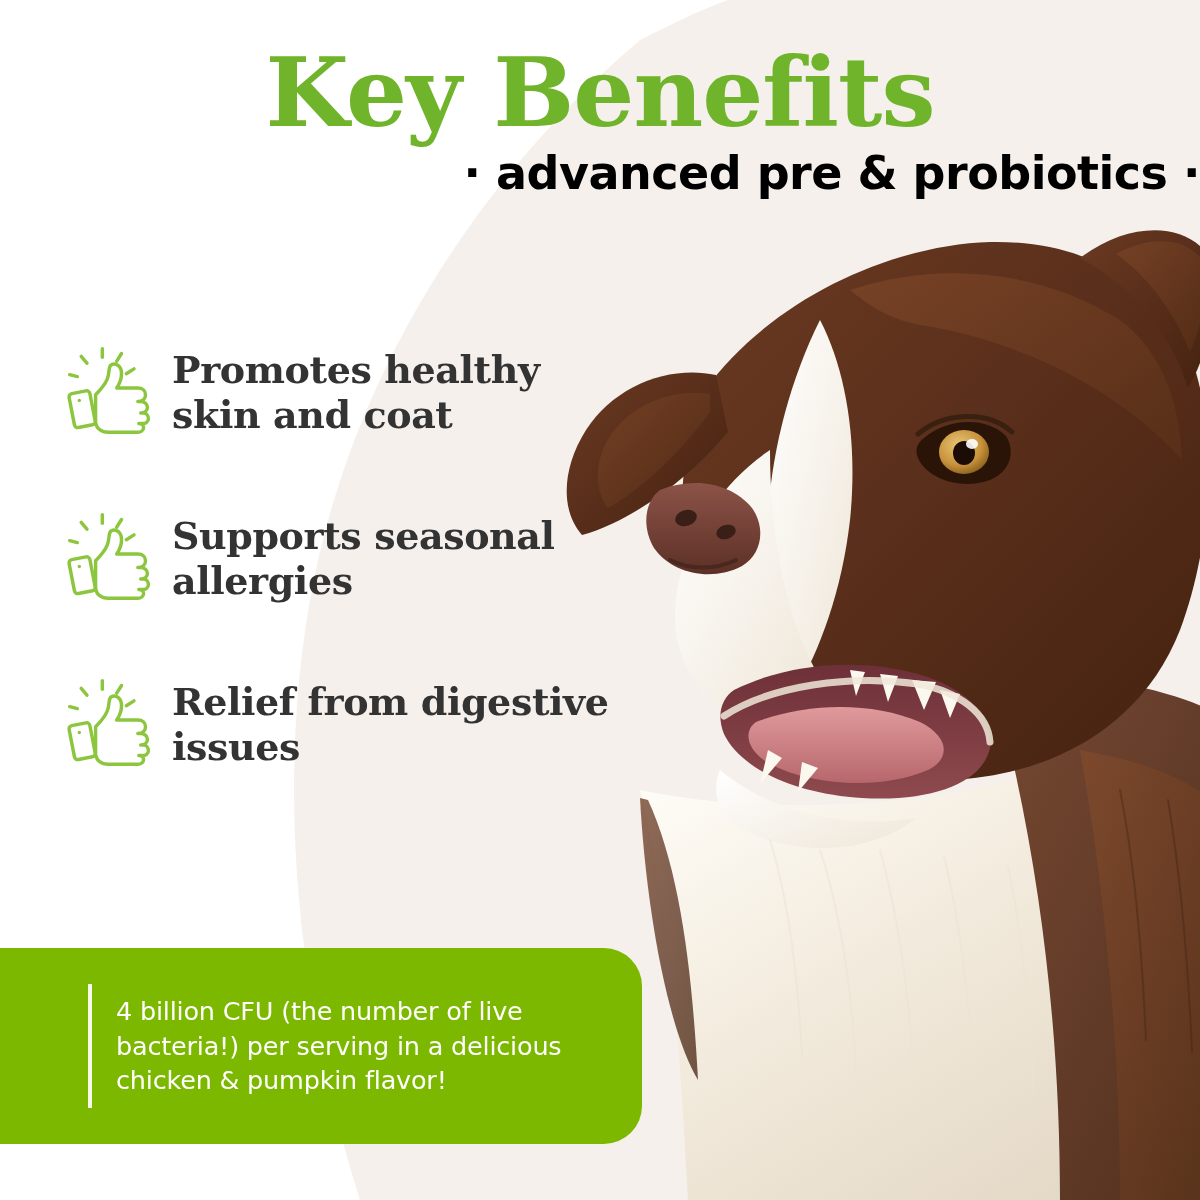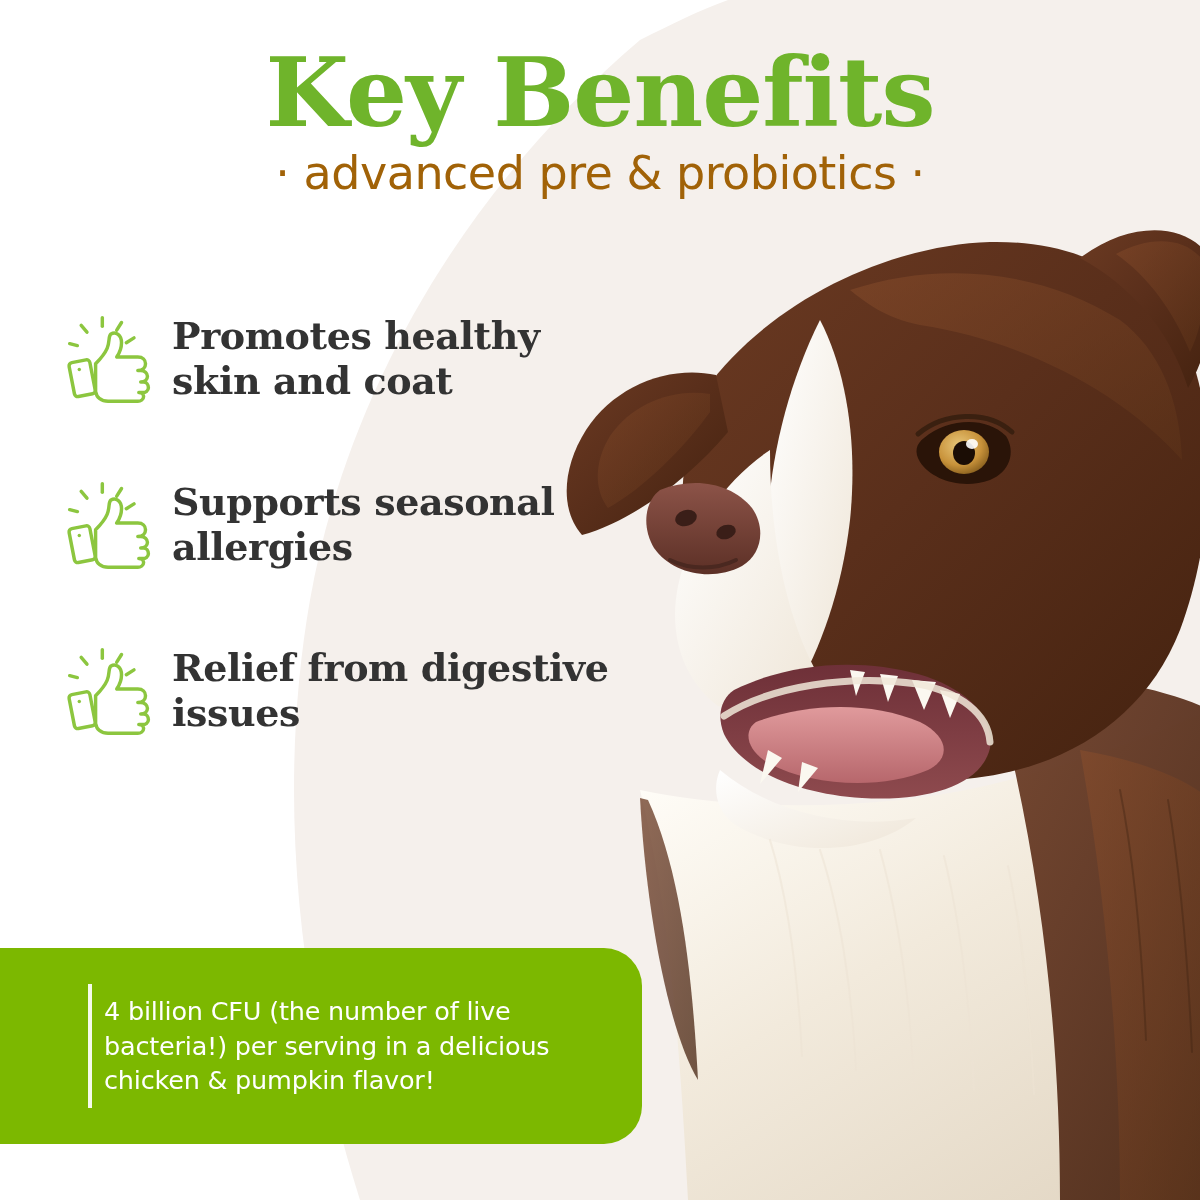--- a/index.html
+++ b/index.html
@@ -32,35 +32,36 @@
     font-family:"DejaVu Serif", serif;
     font-weight:700;
     font-size:96px;
     line-height:1.02;
     color:#6FB42B;
     letter-spacing:-1px;
   }
   #page-subtitle {
     margin-top:6px;
     font-family:"DejaVu Sans", sans-serif;
-    font-weight:400;
+    font-weight:700;
     font-size:46px;
     line-height:1.1;
-    color:#a16207;
+    color:#000000;
     letter-spacing:-0.5px;
+    text-align:right;
   }
 
   #benefits-list {
     position:absolute;
     left:62px; top:272px;
     width:580px;
   }
   .benefit-item {
     display:flex;
-    align-items:center;
+    align-items:flex-end;
     height:166px;
   }
   .benefit-icon {
     flex:0 0 96px;
     width:96px; height:96px;
     margin-top:8px;
     margin-right:14px;
   }
   .benefit-icon svg { display:block; width:96px; height:96px; }
   .benefit-label {
@@ -86,21 +87,21 @@
   }
   #callout-accent-bar {
     width:4px;
     height:124px;
     background:#FFFFFF;
     margin-left:106px;
     flex:0 0 4px;
     opacity:0.92;
   }
   #callout-text {
-    margin-left:12px;
+    margin-left:24px;
     color:#FFFFFF;
     font-family:"DejaVu Sans", sans-serif;
     font-size:25.5px;
     line-height:1.36;
     letter-spacing:-0.2px;
     max-width:460px;
   }
 </style>
 </head>
 <body>

